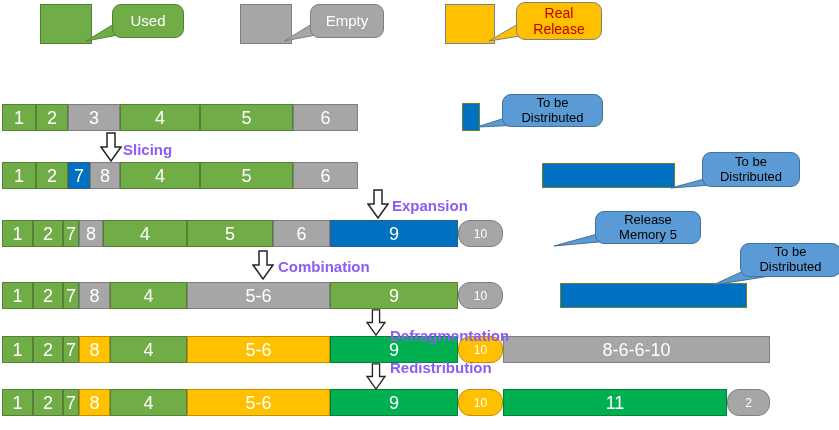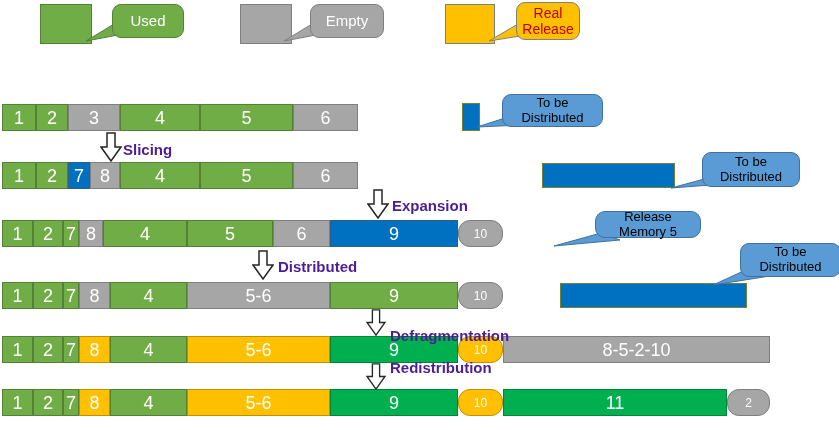--- a/index.html
+++ b/index.html
@@ -32,21 +32,21 @@
     display:flex; align-items:center; justify-content:center; text-align:center;
     font-size:13px; line-height:1.15; padding:2px 6px; z-index:3;
   }
   .bubble.green  { background:#70AD47; border-color:#538135; color:#fff; font-size:15px; }
   .bubble.gray   { background:#A6A6A6; border-color:#7F7F7F; color:#fff; font-size:15px; }
   .bubble.gold   { background:#FFC000; border-color:#808080; color:#C00000; font-size:14px; }
   .bubble.skyblue{ background:#5B9BD5; border-color:#41719C; color:#000; }
   
   .arrow { position:absolute; z-index:2; }
   .arrow-label {
-    position:absolute; color:#4c1d95; font-weight:bold; font-size:15px;
+    position:absolute; color:#8b5cf6; font-weight:bold; font-size:15px;
     white-space:nowrap; z-index:2;
   }
   .tails { position:absolute; left:0; top:0; z-index:2; pointer-events:none; }
 </style>
 </head>
 <body>
 
 <div class="canvas">
 
   <svg class="tails" width="839" height="430">
@@ -63,21 +63,21 @@
   <div class="bubble green" style="left:112px; top:4px; width:72px; height:34px;">
     <span>Used</span>
   </div>
 
   <div class="shape sq-empty" style="left:240px; top:4px; width:52px; height:40px;"></div>
   <div class="bubble gray" style="left:310px; top:4px; width:74px; height:34px;">
     <span>Empty</span>
   </div>
 
   <div class="shape sq-release" style="left:445px; top:4px; width:50px; height:40px;"></div>
-  <div class="bubble gold" style="left:516px; top:2px; width:64px; height:38px;">
+  <div class="bubble gold" style="left:516px; top:2px; width:86px; height:38px;">
     <span>Real Release</span>
   </div>
 
   <div id="rows">
       <div class="bar" style="top: 104px;">
         <div class="block used" style="left: 2px; width: 34px;">1</div>
         <div class="block used" style="left: 36px; width: 32px;">2</div>
         <div class="block empty" style="left: 68px; width: 52px;">3</div>
         <div class="block used" style="left: 120px; width: 80px;">4</div>
         <div class="block used" style="left: 200px; width: 93px;">5</div>
@@ -115,21 +115,21 @@
       </div>
       <div class="bar" style="top: 336px;">
         <div class="block used" style="left: 2px; width: 31px;">1</div>
         <div class="block used" style="left: 33px; width: 30px;">2</div>
         <div class="block used" style="left: 63px; width: 16px;">7</div>
         <div class="block yellow" style="left: 79px; width: 31px;">8</div>
         <div class="block used" style="left: 110px; width: 77px;">4</div>
         <div class="block yellow" style="left: 187px; width: 143px;">5-6</div>
         <div class="block emerald" style="left: 330px; width: 128px;">9</div>
         <div class="block yellow small" style="left: 458px; width: 45px;">10</div>
-        <div class="block empty" style="left: 503px; width: 267px;">8-5-2-10</div>
+        <div class="block empty" style="left: 503px; width: 267px;">8-6-6-10</div>
       </div>
       <div class="bar" style="top: 389px;">
         <div class="block used" style="left: 2px; width: 31px;">1</div>
         <div class="block used" style="left: 33px; width: 30px;">2</div>
         <div class="block used" style="left: 63px; width: 16px;">7</div>
         <div class="block yellow" style="left: 79px; width: 31px;">8</div>
         <div class="block used" style="left: 110px; width: 77px;">4</div>
         <div class="block yellow" style="left: 187px; width: 143px;">5-6</div>
         <div class="block emerald" style="left: 330px; width: 128px;">9</div>
         <div class="block yellow small" style="left: 458px; width: 45px;">10</div>
@@ -144,21 +144,21 @@
   <span class="arrow-label" style="left:123px; top:141px;">Slicing</span>
 
   <svg class="arrow" style="left:367px; top:189px;" width="22" height="30" viewBox="0 0 22 30">
     <path d="M7 1 H15 V15 H21 L11 29 L1 15 H7 Z" fill="#ffffff" stroke="#262626" stroke-width="1.5"></path>
   </svg>
   <span class="arrow-label" style="left:392px; top:197px;">Expansion</span>
 
   <svg class="arrow" style="left:252px; top:249px;" width="22" height="32" viewBox="0 0 22 30">
     <path d="M7 1 H15 V15 H21 L11 29 L1 15 H7 Z" fill="#ffffff" stroke="#262626" stroke-width="1.5"></path>
   </svg>
-  <span class="arrow-label" style="left:278px; top:258px;">Distributed</span>
+  <span class="arrow-label" style="left:278px; top:258px;">Combination</span>
 
   <svg class="arrow" style="left:365px; top:309px;" width="22" height="27" viewBox="0 0 22 30">
     <path d="M7 1 H15 V15 H21 L11 29 L1 15 H7 Z" fill="#ffffff" stroke="#262626" stroke-width="1.5"></path>
   </svg>
   <span class="arrow-label" style="left:390px; top:327px;">Defragmentation</span>
 
   <svg class="arrow" style="left:365px; top:363px;" width="22" height="27" viewBox="0 0 22 30">
     <path d="M7 1 H15 V15 H21 L11 29 L1 15 H7 Z" fill="#ffffff" stroke="#262626" stroke-width="1.5"></path>
   </svg>
   <span class="arrow-label" style="left:390px; top:359px;text-align:center;">Redistribution</span>
@@ -166,20 +166,20 @@
   <div class="shape sq-blue" style="left:462px; top:103px; width:18px; height:28px;"></div>
   <div class="shape sq-blue" style="left:542px; top:163px; width:133px; height:25px;"></div>
   <div class="shape sq-blue" style="left:560px; top:283px; width:187px; height:25px;"></div>
 
   <div class="bubble skyblue" style="left:502px; top:94px; width:101px; height:33px;">
     <span>To be Distributed</span>
   </div>
   <div class="bubble skyblue" style="left:702px; top:152px; width:98px; height:35px;">
     <span>To be Distributed</span>
   </div>
-  <div class="bubble skyblue" style="left:595px; top:211px; width:106px; height:27px;border-radius:10px;">
+  <div class="bubble skyblue" style="left:595px; top:211px; width:106px; height:33px;">
     <span>Release Memory 5</span>
   </div>
   <div class="bubble skyblue" style="left:740px; top:243px; width:101px; height:34px;">
     <span>To be Distributed</span>
   </div>
 
 </div>
 
 </body></html>

